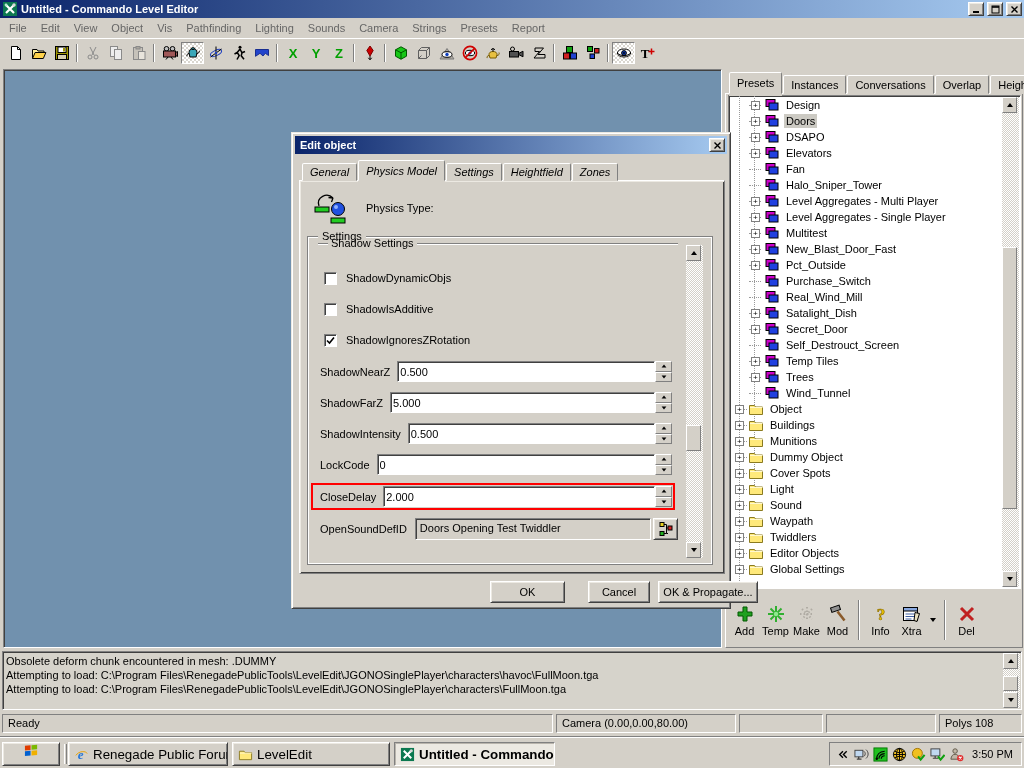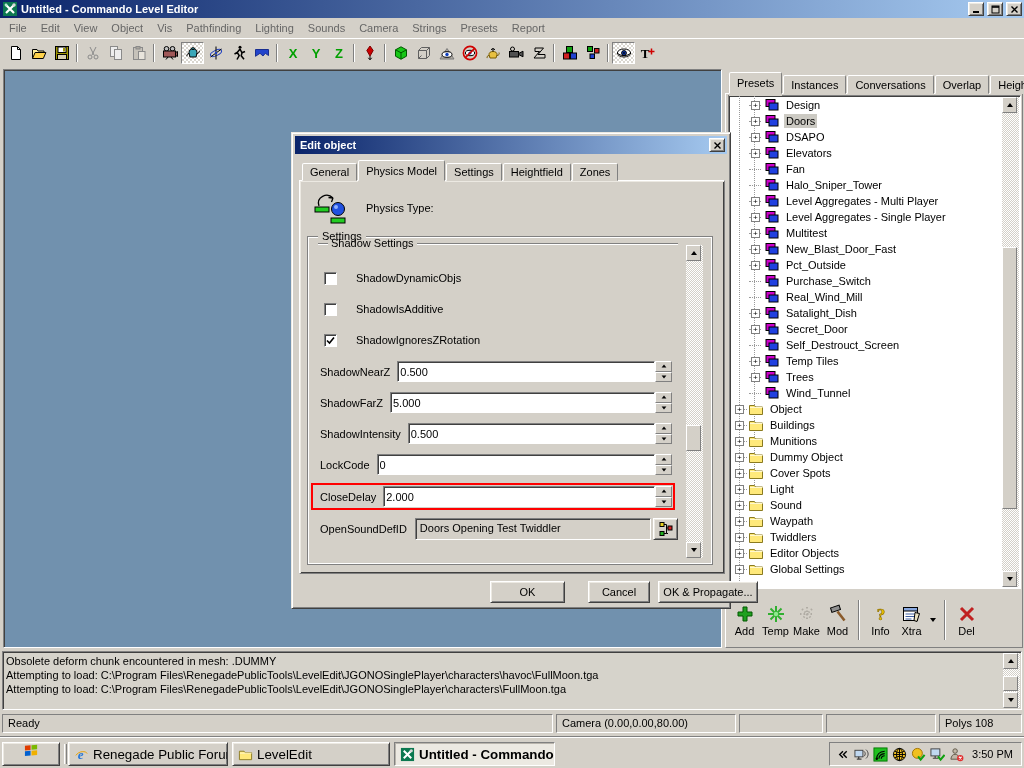--- a/index.html
+++ b/index.html
@@ -93,41 +93,41 @@
   .ql-sep { position:absolute; left:64px; top:6px; width:3px; height:20px; border-left:1px solid #fff; border-right:1px solid #808080; }
   .tray { position:absolute; right:2px; top:4px; height:24px; display:flex; align-items:center; gap:4px; padding:0 8px 0 5px; border:1px solid; border-color:#808080 #fff #fff #808080; }
   .tray .ico svg { width:15px; height:15px; }
   .tray-clock { margin-left:4px; }
 
   
   .dialog { position:absolute; left:291px; top:132px; width:440px; height:477px; background:#D4D0C8; border:1px solid; border-color:#ece9e2 #404040 #404040 #ece9e2; box-shadow:inset 1px 1px 0 #fff, inset -1px -1px 0 #808080; z-index:10; }
   .dlg-titlebar { position:absolute; left:3px; top:3px; right:3px; height:18px; background:linear-gradient(90deg,#0A246A,#A6CAF0); display:flex; align-items:center; padding:0 2px 0 5px; }
   .dlg-titlebar .title { color:#fff; font-weight:bold; flex:1; }
   .dlg-close { width:16px; height:14px; display:flex; align-items:center; justify-content:center; padding:0; }
-  .dlg-tabs { position:absolute; left:10px; top:27px; height:21px; display:flex; align-items:flex-end; z-index:3; }
+  .dlg-tabs { position:absolute; left:10px; top:27px; height:21px; display:flex; align-items:flex-end; z-index:3;font-style:italic; }
   .dlg-tabs .tab { height:18px; padding-top:2px; }
   .dlg-tabs .tab.active { height:21px; padding-top:4px; }
   .dlg-page { position:absolute; left:7px; top:47px; width:426px; height:394px; border:1px solid; border-color:#fff #808080 #808080 #fff; box-shadow:inset 1px 1px 0 #ece9e2, inset -1px -1px 0 #404040; }
   .phys-icon { position:absolute; left:12px; top:10px; }
   .phys-icon svg { width:40px; height:34px; display:block; }
   .phys-label { position:absolute; left:66px; top:21px; }
   .combo { position:absolute; left:143px; top:16px; width:268px; height:21px; background:#fff; border:1px solid; border-color:#808080 #fff #fff #808080; box-shadow:inset 1px 1px 0 #404040; display:flex; align-items:center; }
   .combo .combo-value { flex:1; padding:0 4px; }
   .combo .combo-btn { width:17px; height:17px; margin-right:1px; display:flex; align-items:center; justify-content:center; padding:0; }
 
   .groupbox { position:absolute; left:7px; top:55px; width:406px; height:329px; border:1px solid #808080; box-shadow:inset 0 0 0 1px #fff; }
   .groupbox-label { position:absolute; left:10px; top:-7px; background:#D4D0C8; padding:0 4px; }
 
   .shadow-hdr { position:absolute; left:10px; top:2px; right:34px; height:14px; display:flex; align-items:flex-start; overflow:hidden; }
   .shadow-hdr .line { border-top:1px solid #808080; box-shadow:0 1px 0 #fff; margin-top:4px; }
   .shadow-hdr .line.l { width:10px; }
   .shadow-hdr .line.r { flex:1; }
   .shadow-hdr .txt { padding:0 3px; margin-top:-2px; }
 
-  .cb-row { position:absolute; left:16px; height:14px; display:flex; align-items:center; gap:19px; }
+  .cb-row { position:absolute; left:16px; height:14px; display:flex; align-items:center; gap:9px; }
   .cb-box { width:13px; height:13px; background:#fff; border:1px solid; border-color:#808080 #fff #fff #808080; box-shadow:inset 1px 1px 0 #404040; display:flex; align-items:center; justify-content:center; }
   .cb-box svg { width:9px; height:9px; display:block; }
 
   .field-row { position:absolute; left:12px; width:352px; height:21px; display:flex; align-items:center; }
   .field-row .f-label { padding-right:7px; white-space:nowrap; }
   .field-row input { flex:1; height:21px; min-width:0; border:1px solid; border-color:#808080 #fff #fff #808080; box-shadow:inset 1px 1px 0 #404040; background:#fff; font:11px "Liberation Sans",sans-serif; padding:0 2px; }
   .spin { width:17px; height:21px; display:flex; flex-direction:column; flex:none; }
   .spin .sp { flex:1; display:flex; align-items:center; justify-content:center; padding:0; }
   .spin .sp .t { transform:scale(.8); }
   .hl-box { position:absolute; left:-9px; right:-3px; top:-3px; bottom:-3px; border:2px solid #FF0000; pointer-events:none; }

